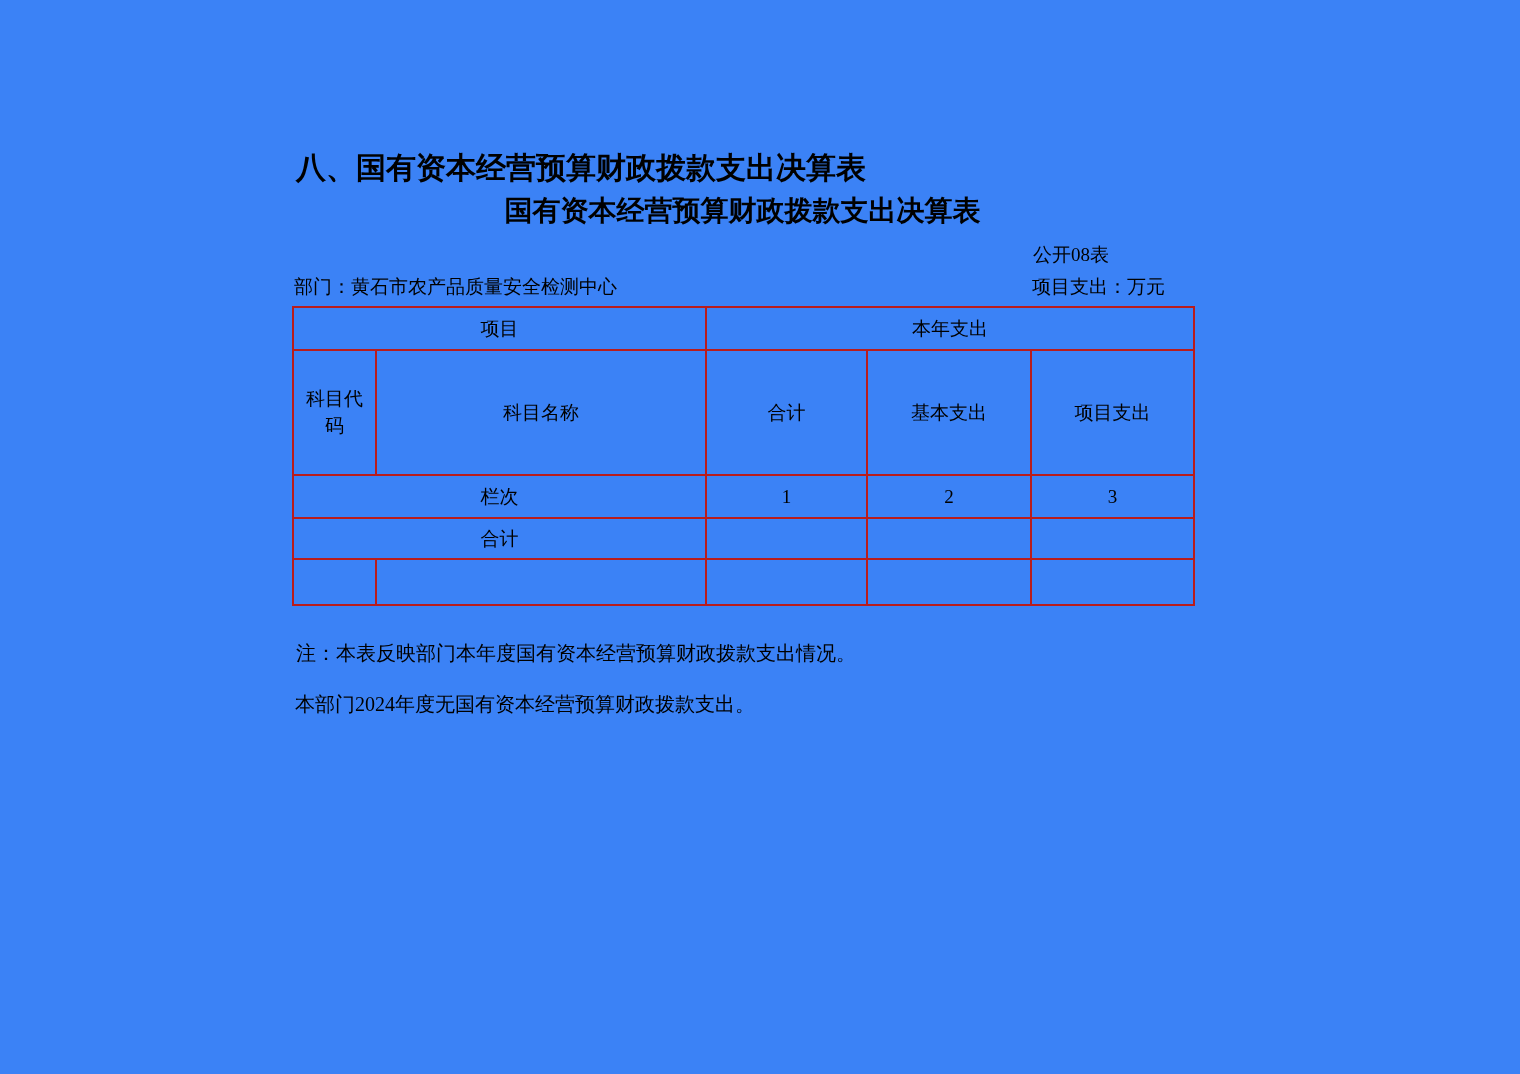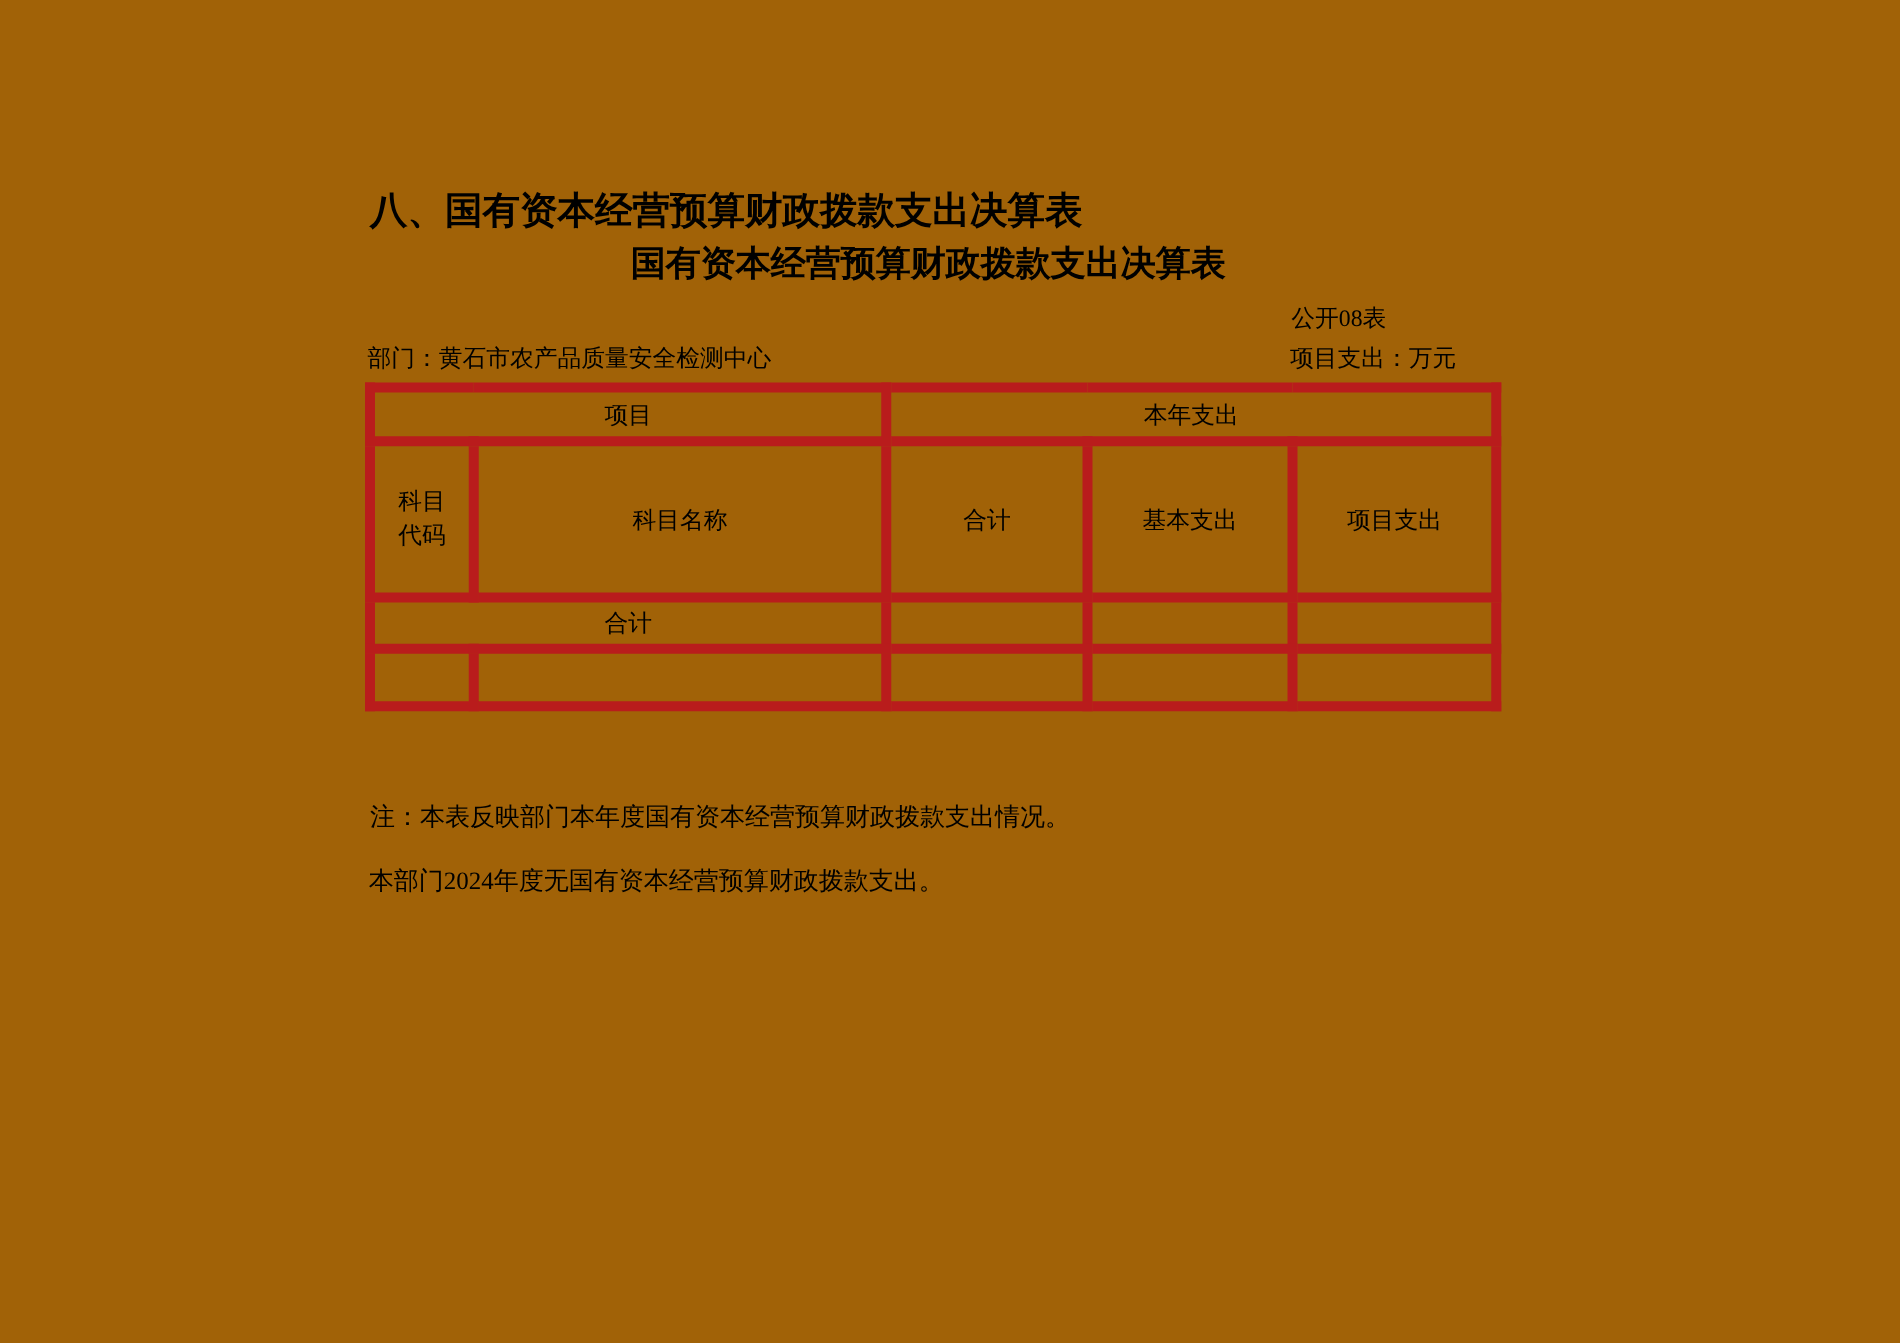--- a/index.html
+++ b/index.html
@@ -4,21 +4,21 @@
 <style>
   html, body {
     margin: 0;
     padding: 0;
     background: #ffffff;
   }
   #canvas {
     position: relative;
     width: 1520px;
     height: 1074px;
-    background: #a16207;
+    background: #3b82f6;
     overflow: hidden;
     color: #000000;
   }
   .abs { position: absolute; }
 
   .section-heading {
     left: 296px;
     top: 148px;
     font-family: "Liberation Sans", sans-serif;
     font-weight: bold;
@@ -63,21 +63,21 @@
     left: 292px;
     top: 306px;
     width: 901px;
     border-collapse: collapse;
     table-layout: fixed;
     font-family: "Liberation Serif", serif;
     font-size: 19px;
     color: #000000;
   }
   table.budget td {
-    border: 8px solid #b91c1c;
+    border: 2px solid #b91c1c;
     text-align: center;
     vertical-align: middle;
     padding: 0;
     overflow: hidden;
   }
   table.budget td.code-cell {
     padding: 0 10px;
     line-height: 1.4;
   }
   tr.r1 { height: 43px; }
@@ -122,20 +122,26 @@
         <td colspan="2">项目</td>
         <td colspan="3">本年支出</td>
       </tr>
       <tr class="r2">
         <td class="code-cell">科目代码</td>
         <td>科目名称</td>
         <td>合计</td>
         <td>基本支出</td>
         <td>项目支出</td>
       </tr>
+      <tr class="r3">
+        <td colspan="2">栏次</td>
+        <td>1</td>
+        <td>2</td>
+        <td>3</td>
+      </tr>
       <tr class="r4">
         <td colspan="2">合计</td>
         <td></td>
         <td></td>
         <td></td>
       </tr>
       <tr class="r5">
         <td></td>
         <td></td>
         <td></td>

